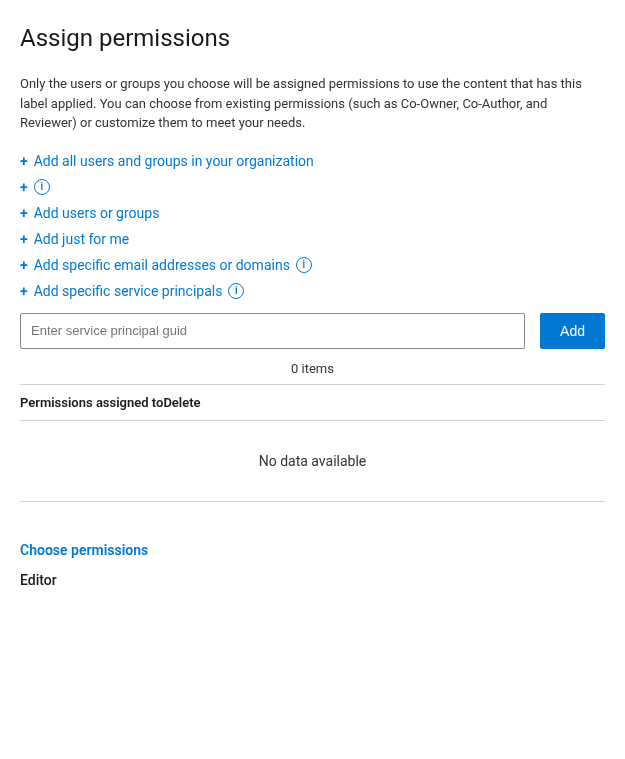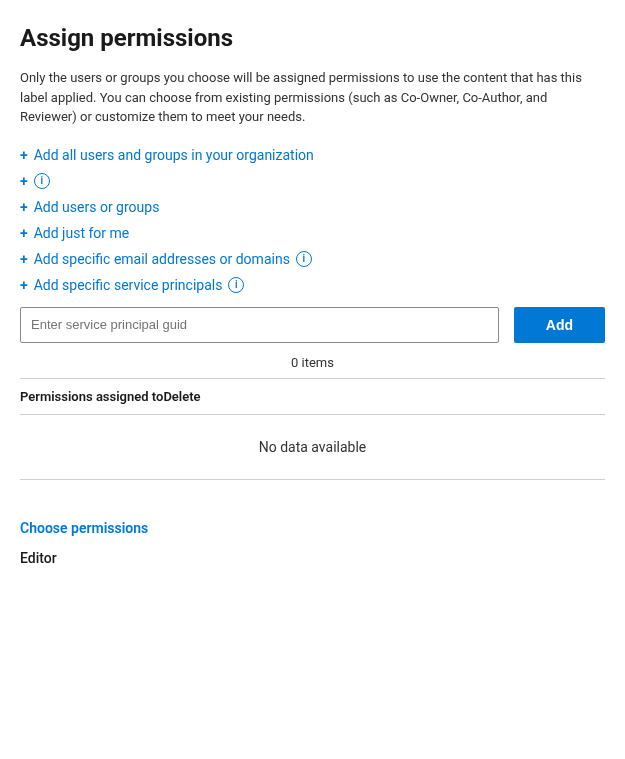--- a/index.html
+++ b/index.html
@@ -13,22 +13,22 @@
       font-size: 14px;
       color: #1a1a1a;
       background: #ffffff;
       width: 625px;
       min-height: 759px;
       padding: 24px 20px;
     }
 
     h1 {
       font-size: 24px;
-      font-weight: 700;
-      margin-bottom: 16px;
+      font-weight: 400;
+      margin-bottom: 22px;
       color: #1a1a1a;
     }
 
     .description {
       font-size: 13px;
       color: #333;
       line-height: 1.5;
       margin-bottom: 20px;
     }
 
@@ -81,27 +81,27 @@
       border: 1px solid #8a8a8a;
       border-radius: 2px;
       padding: 0 10px;
       font-size: 13px;
       color: #333;
       outline: none;
     }
 
     .add-button {
       height: 36px;
-      padding: 0 32px;
+      padding: 0 20px;
       background-color: #0078d4;
       color: #ffffff;
       border: none;
       border-radius: 2px;
       font-size: 14px;
-      font-weight: 700;
+      font-weight: 400;
       cursor: pointer;
       white-space: nowrap;
     }
 
     .items-count {
       text-align: center;
       font-size: 13px;
       color: #333;
       margin-bottom: 8px;
     }
@@ -128,21 +128,21 @@
     }
 
     .table-header-right {
       font-size: 13px;
       font-weight: 600;
       color: #1a1a1a;
     }
 
     .no-data {
       text-align: center;
-      padding: 24px 0;
+      padding: 32px 0;
       font-size: 14px;
       color: #333;
       border-bottom: 1px solid #d0d0d0;
     }
 
     .choose-permissions-section {
       margin-top: 16px;
     }
 
     .choose-permissions-link {

